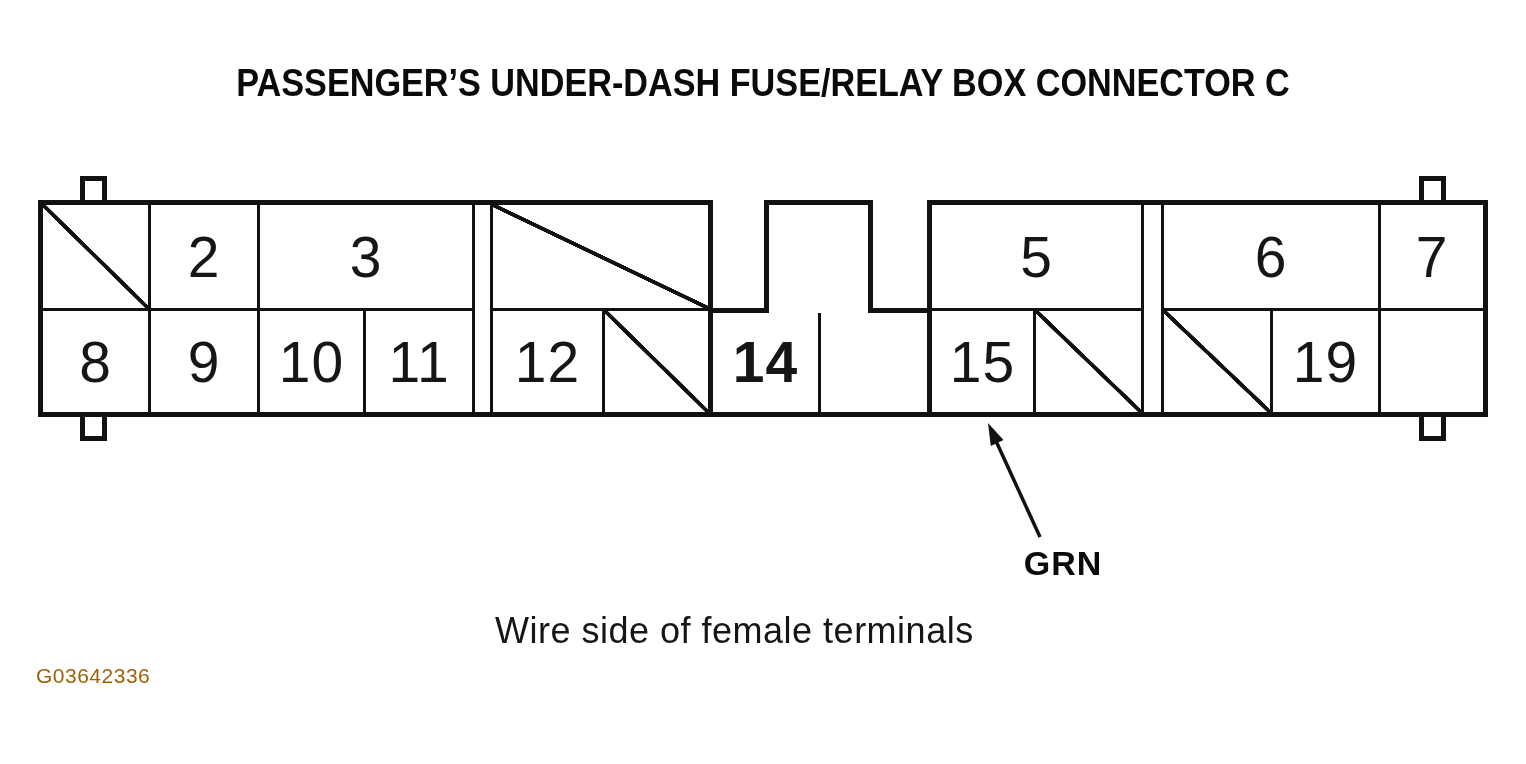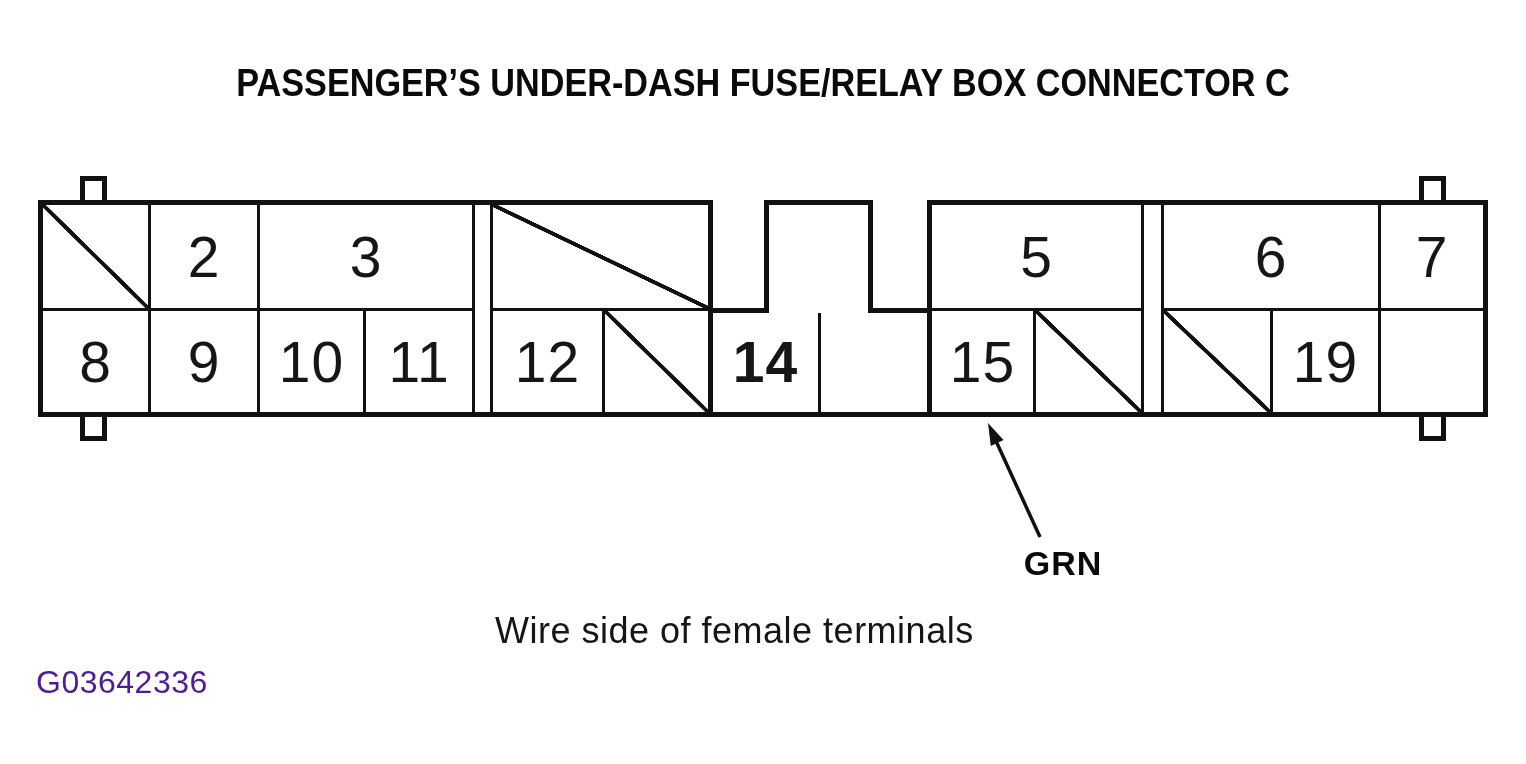--- a/index.html
+++ b/index.html
@@ -30,21 +30,21 @@
   .grn {
     position:absolute; left:1008px; top:544px; width:110px; text-align:center;
     font-size:34px; font-weight:bold; letter-spacing:1px; color:#0a0a0a;
   }
   .caption {
     position:absolute; left:472px; top:610px;
     font-size:36px; color:#161616; letter-spacing:0.5px; white-space:nowrap;margin-left:23px;
   }
   .figid {
     position:absolute; left:36px; top:664px;
-    font-size:32px; color:#4c1d95; letter-spacing:0.5px;
+    font-size:21px; color:#a16207; letter-spacing:0.5px;
   }
   svg.arrow { position:absolute; left:955px; top:413px; }
 </style>
 </head>
 <body>
 
 <div class="stage">
 
   <div class="title">PASSENGER’S UNDER-DASH FUSE/RELAY BOX CONNECTOR C</div>
 

